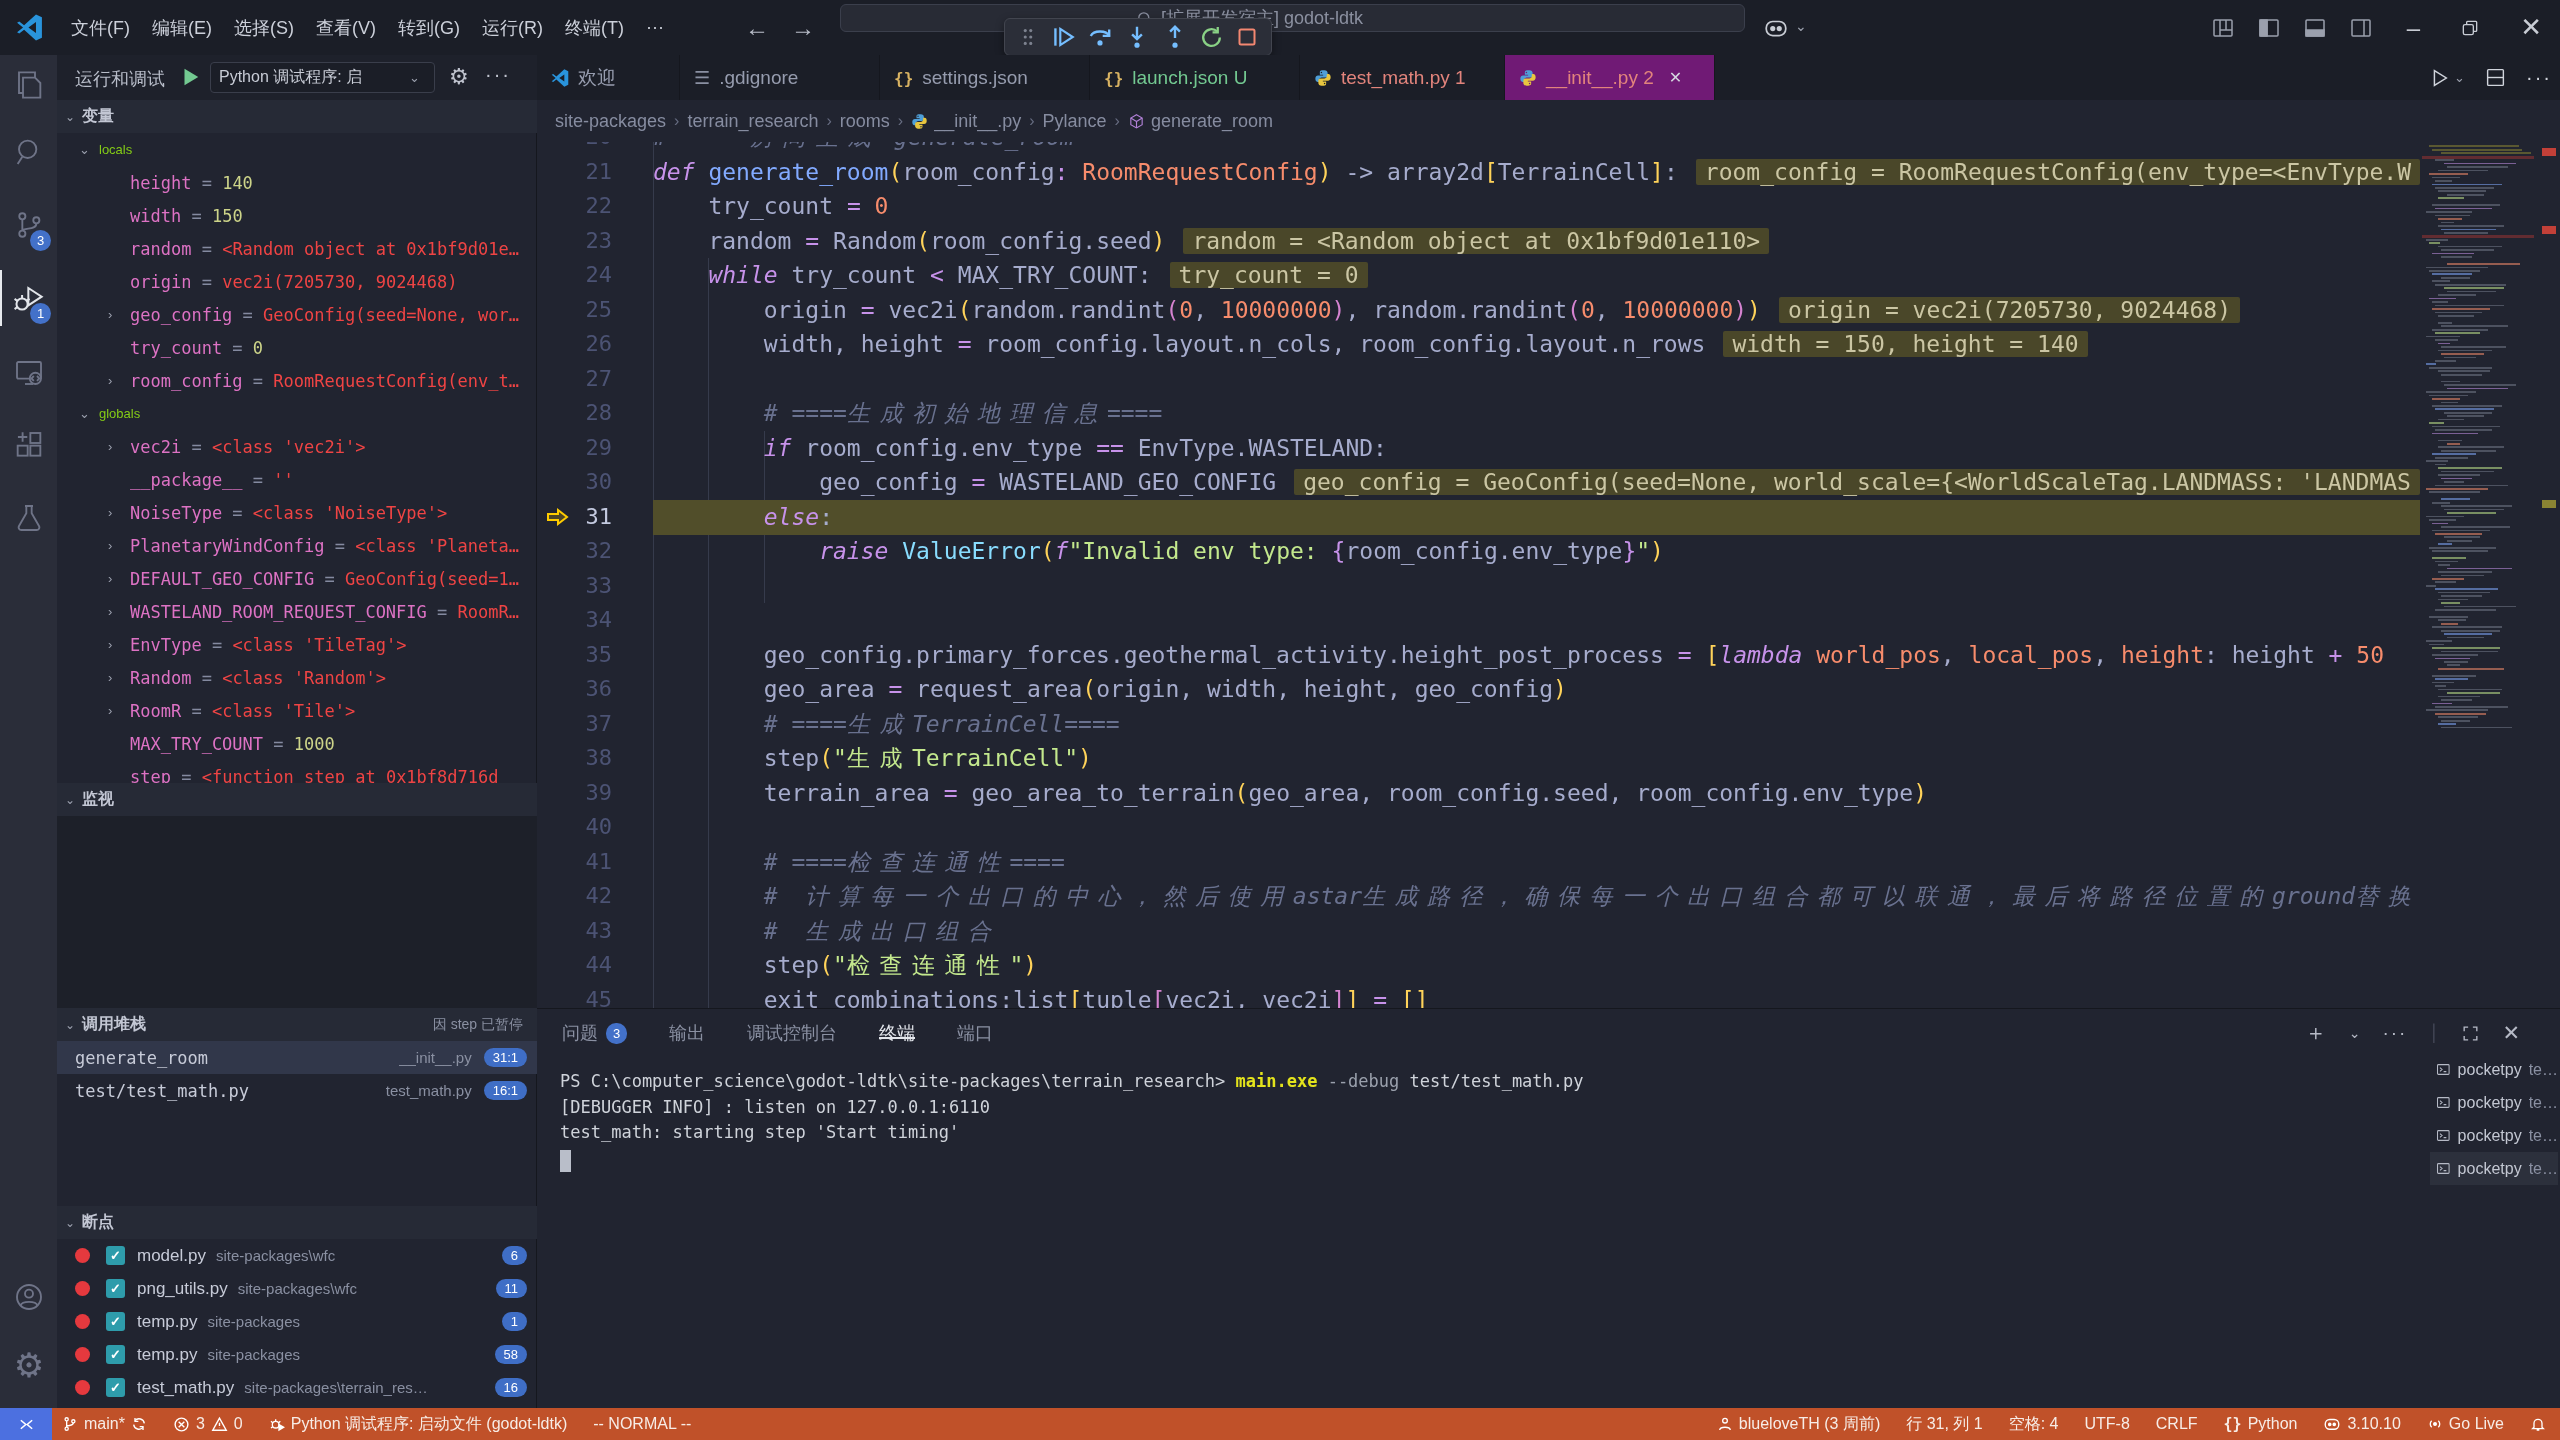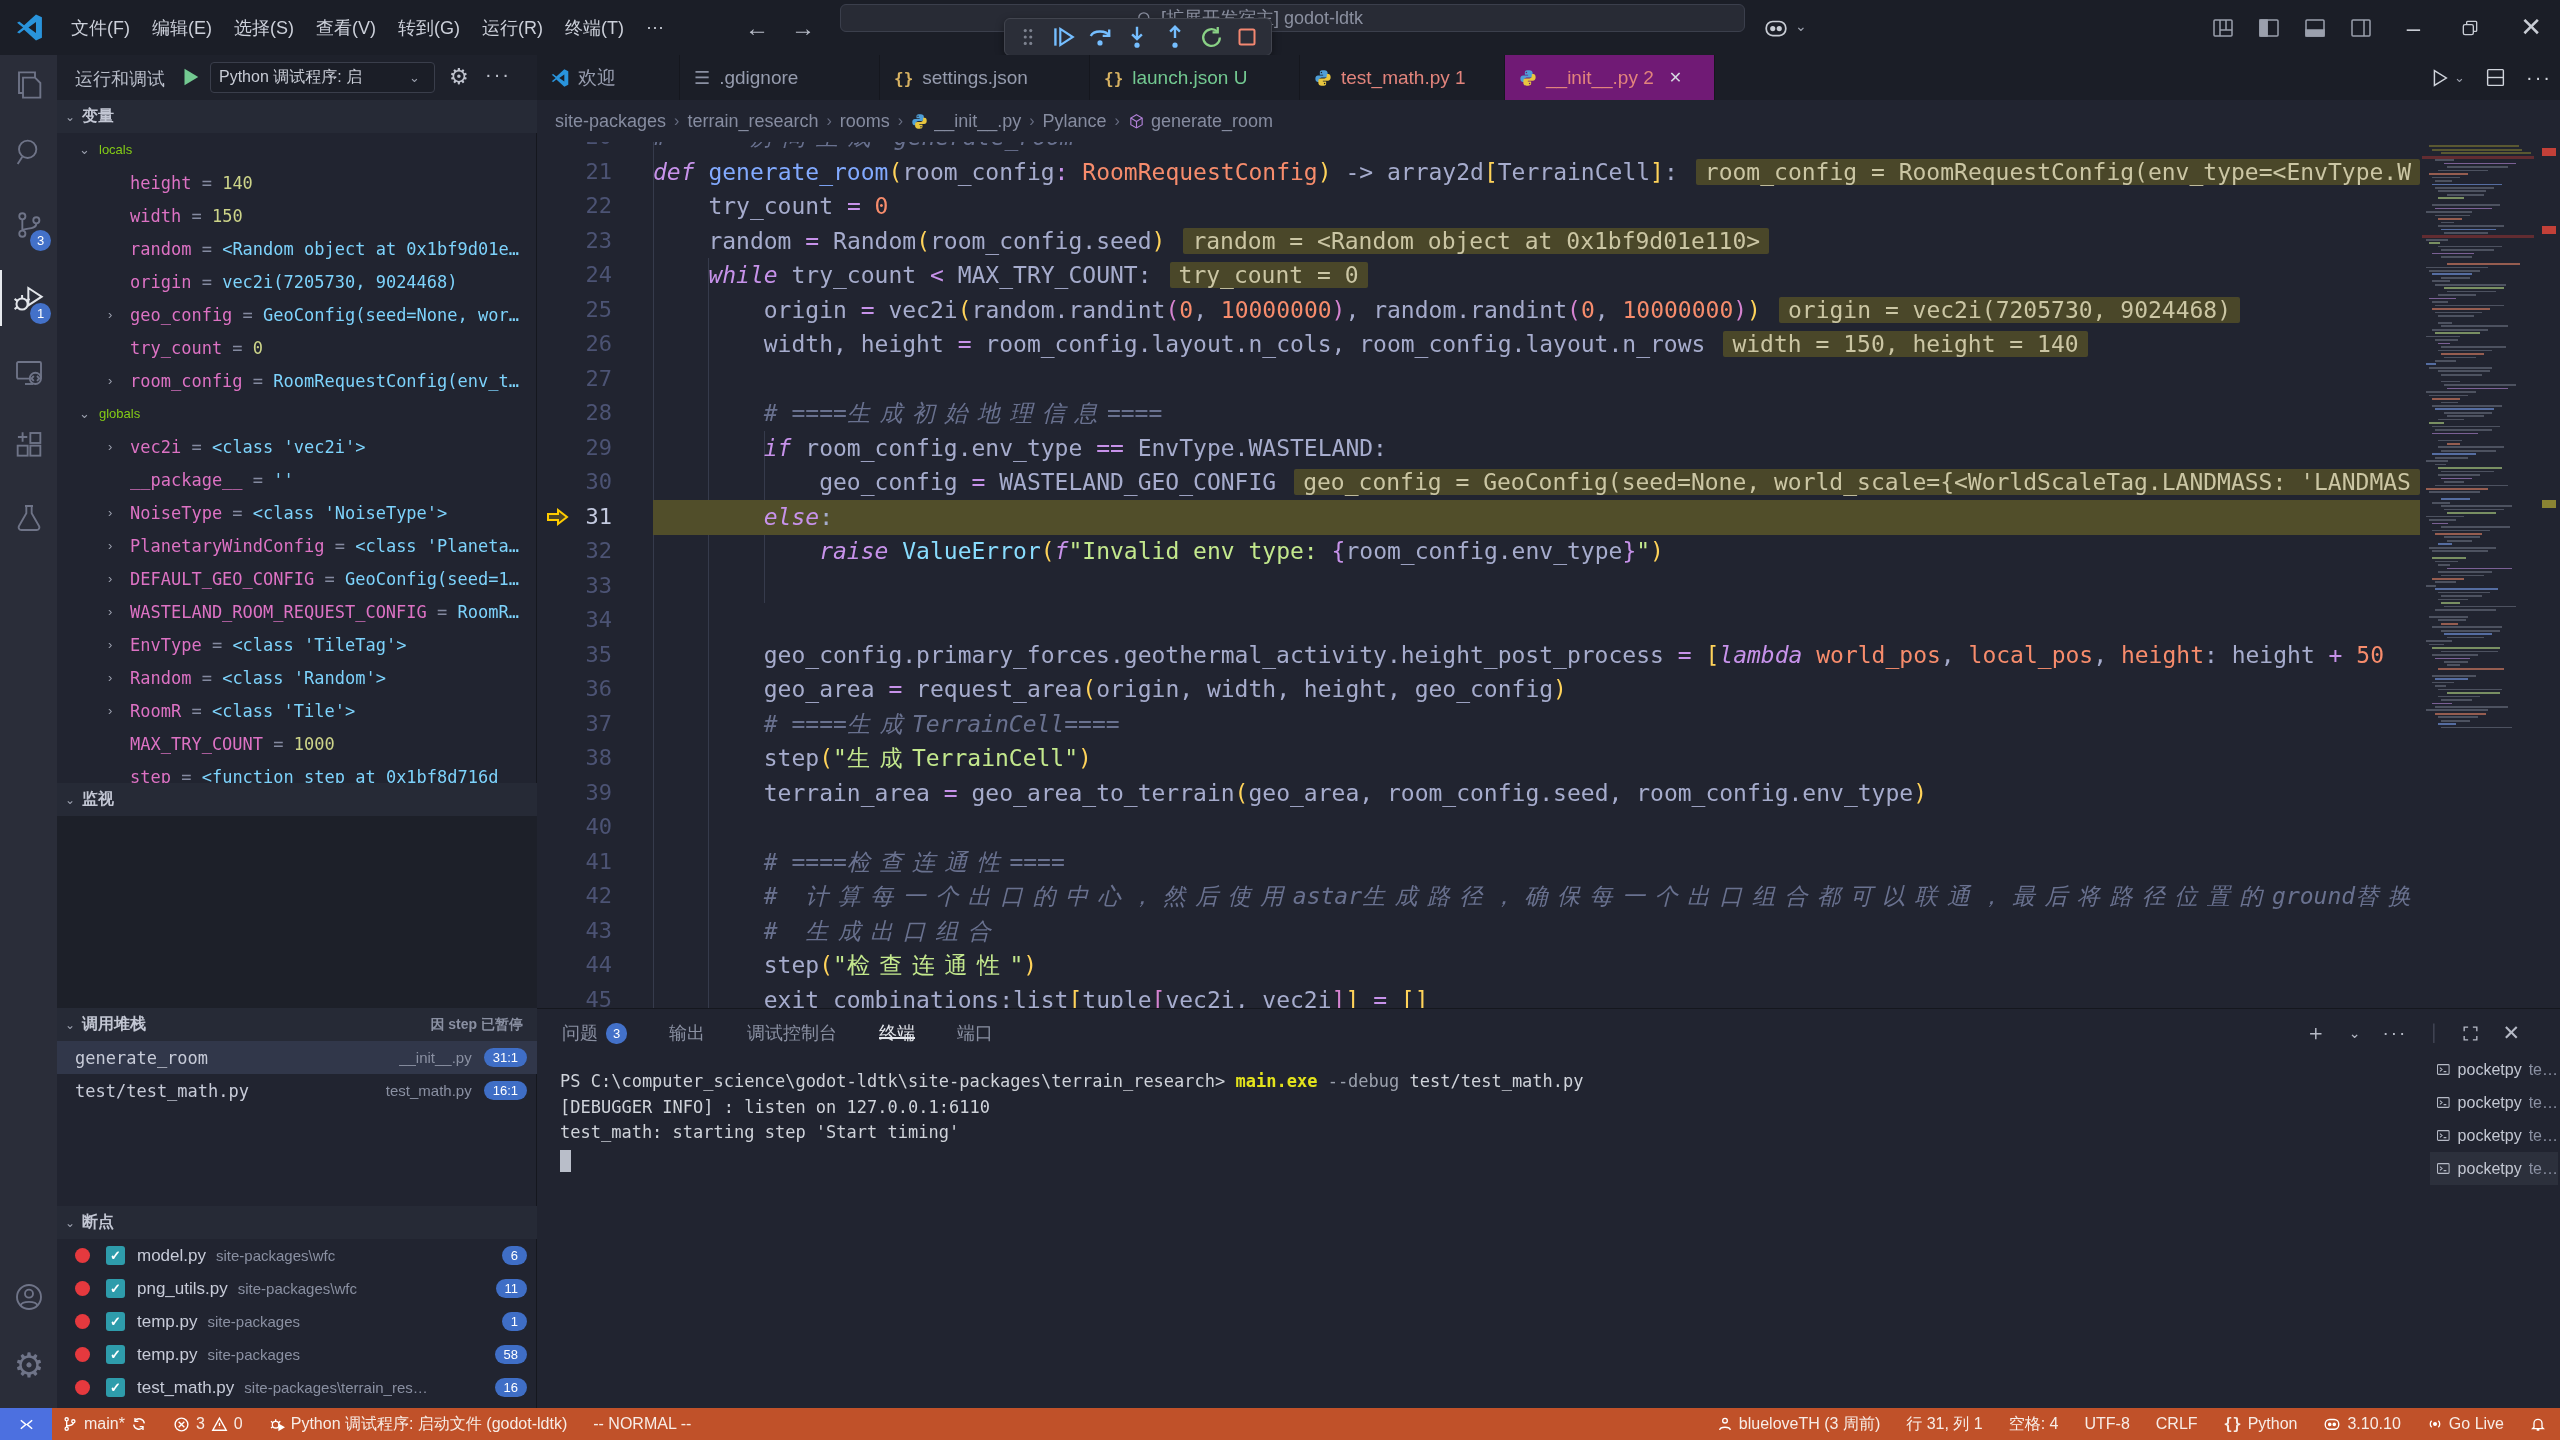--- a/index.html
+++ b/index.html
@@ -21,21 +21,21 @@
 .acticon{position:absolute;left:13px;width:32px;height:32px;color:#6f7488}
 .actbadge{position:absolute;width:21px;height:21px;border-radius:11px;background:#4371c9;color:#fff;font-size:13px;display:flex;align-items:center;justify-content:center}
 
 #sidebar{position:absolute;left:57px;top:55px;width:480px;height:1353px;background:#212430;border-right:1px solid #15171e}
 #sbheader{position:absolute;left:0;top:0;width:480px;height:45px;background:#1e212b}
 .secthead{position:absolute;left:0;width:480px;height:33px;background:#262a36;display:flex;align-items:center;font-size:16px;font-weight:bold;color:#c3c7d4;gap:7px;padding-left:8px}
 .secthead .chev{font-size:12px;color:#9ba0ae;font-weight:normal}
 .vrow{position:absolute;left:0;width:479px;height:33px;display:flex;align-items:center;font-size:17px;white-space:pre;overflow:hidden}
 .vname{color:#dd72c4}
 .veq{color:#848aa0}
-.vval{color:#7dd3fc}
+.vval{color:#ef4444}
 .vnum{color:#cdd489}
 .vchev{position:absolute;color:#9ba0ae;font-size:13px}
 .grplabel{font-weight:normal;color:#84cc16;font-size:13px;font-family:"Liberation Sans",sans-serif}
 
 #tabsrow{position:absolute;left:537px;top:55px;width:2023px;height:45px;background:#1b1e27;display:flex}
 .tab{height:45px;display:flex;align-items:center;padding:0 14px;gap:9px;font-size:19px;color:#969cae;border-right:1px solid #15171e;position:relative}
 .tab.active{background:#701a75;color:#e2847c}
 #editoractions{position:absolute;right:8px;top:55px;height:45px;display:flex;align-items:center;gap:20px;color:#c9cdd6}
 
 #breadcrumbs{position:absolute;left:537px;top:100px;width:1883px;height:42px;display:flex;align-items:center;font-size:18px;color:#868ca0;gap:8px;padding-left:18px;background:#212430}
@@ -297,21 +297,21 @@
       <div class="vrow" style="top: 672px;"><span class="mono" style="margin-left:73px"><span class="vname">MAX_TRY_COUNT</span><span class="veq"> = </span><span class="vnum">1000</span></span></div>
       <div class="vrow" style="top: 705px;"><span class="mono" style="margin-left:73px"><span class="vname">step</span><span class="veq"> = </span><span class="vval">&lt;function step at 0x1bf8d716d</span></span></div>
       <div class="secthead" style="top: 728px;">
         <span class="chev">⌄</span>
         <span>监视</span>
       </div>
       <div style="position: absolute; left: 0px; top: 761px; width: 480px; height: 192px; background: rgb(29, 32, 41);"></div>
       <div class="secthead" style="top: 953px;">
         <span class="chev">⌄</span>
         <span>调用堆栈</span>
-        <span style="margin-left:auto;margin-right:14px;font-weight:bold;font-size:14px;color:#8a90a2">因 step 已暂停</span>
+        <span style="margin-left:auto;margin-right:14px;font-weight:normal;font-size:14px;color:#8a90a2">因 step 已暂停</span>
       </div>
       <div class="csrow" style="top: 986px; background: rgb(49, 55, 74);">
         <span class="mono" style="margin-left:18px;font-size:17px">generate_room</span>
         <span style="margin-left:auto;color:#8a90a2;font-size:15px">__init__.py</span>
         <span class="csbadge" style="margin:0 10px 0 12px">31:1</span>
       </div>
       <div class="csrow" style="top: 1019px;">
         <span class="mono" style="margin-left:18px;font-size:17px">test/test_math.py</span>
         <span style="margin-left:auto;color:#8a90a2;font-size:15px">test_math.py</span>
         <span class="csbadge" style="margin:0 10px 0 12px">16:1</span>

